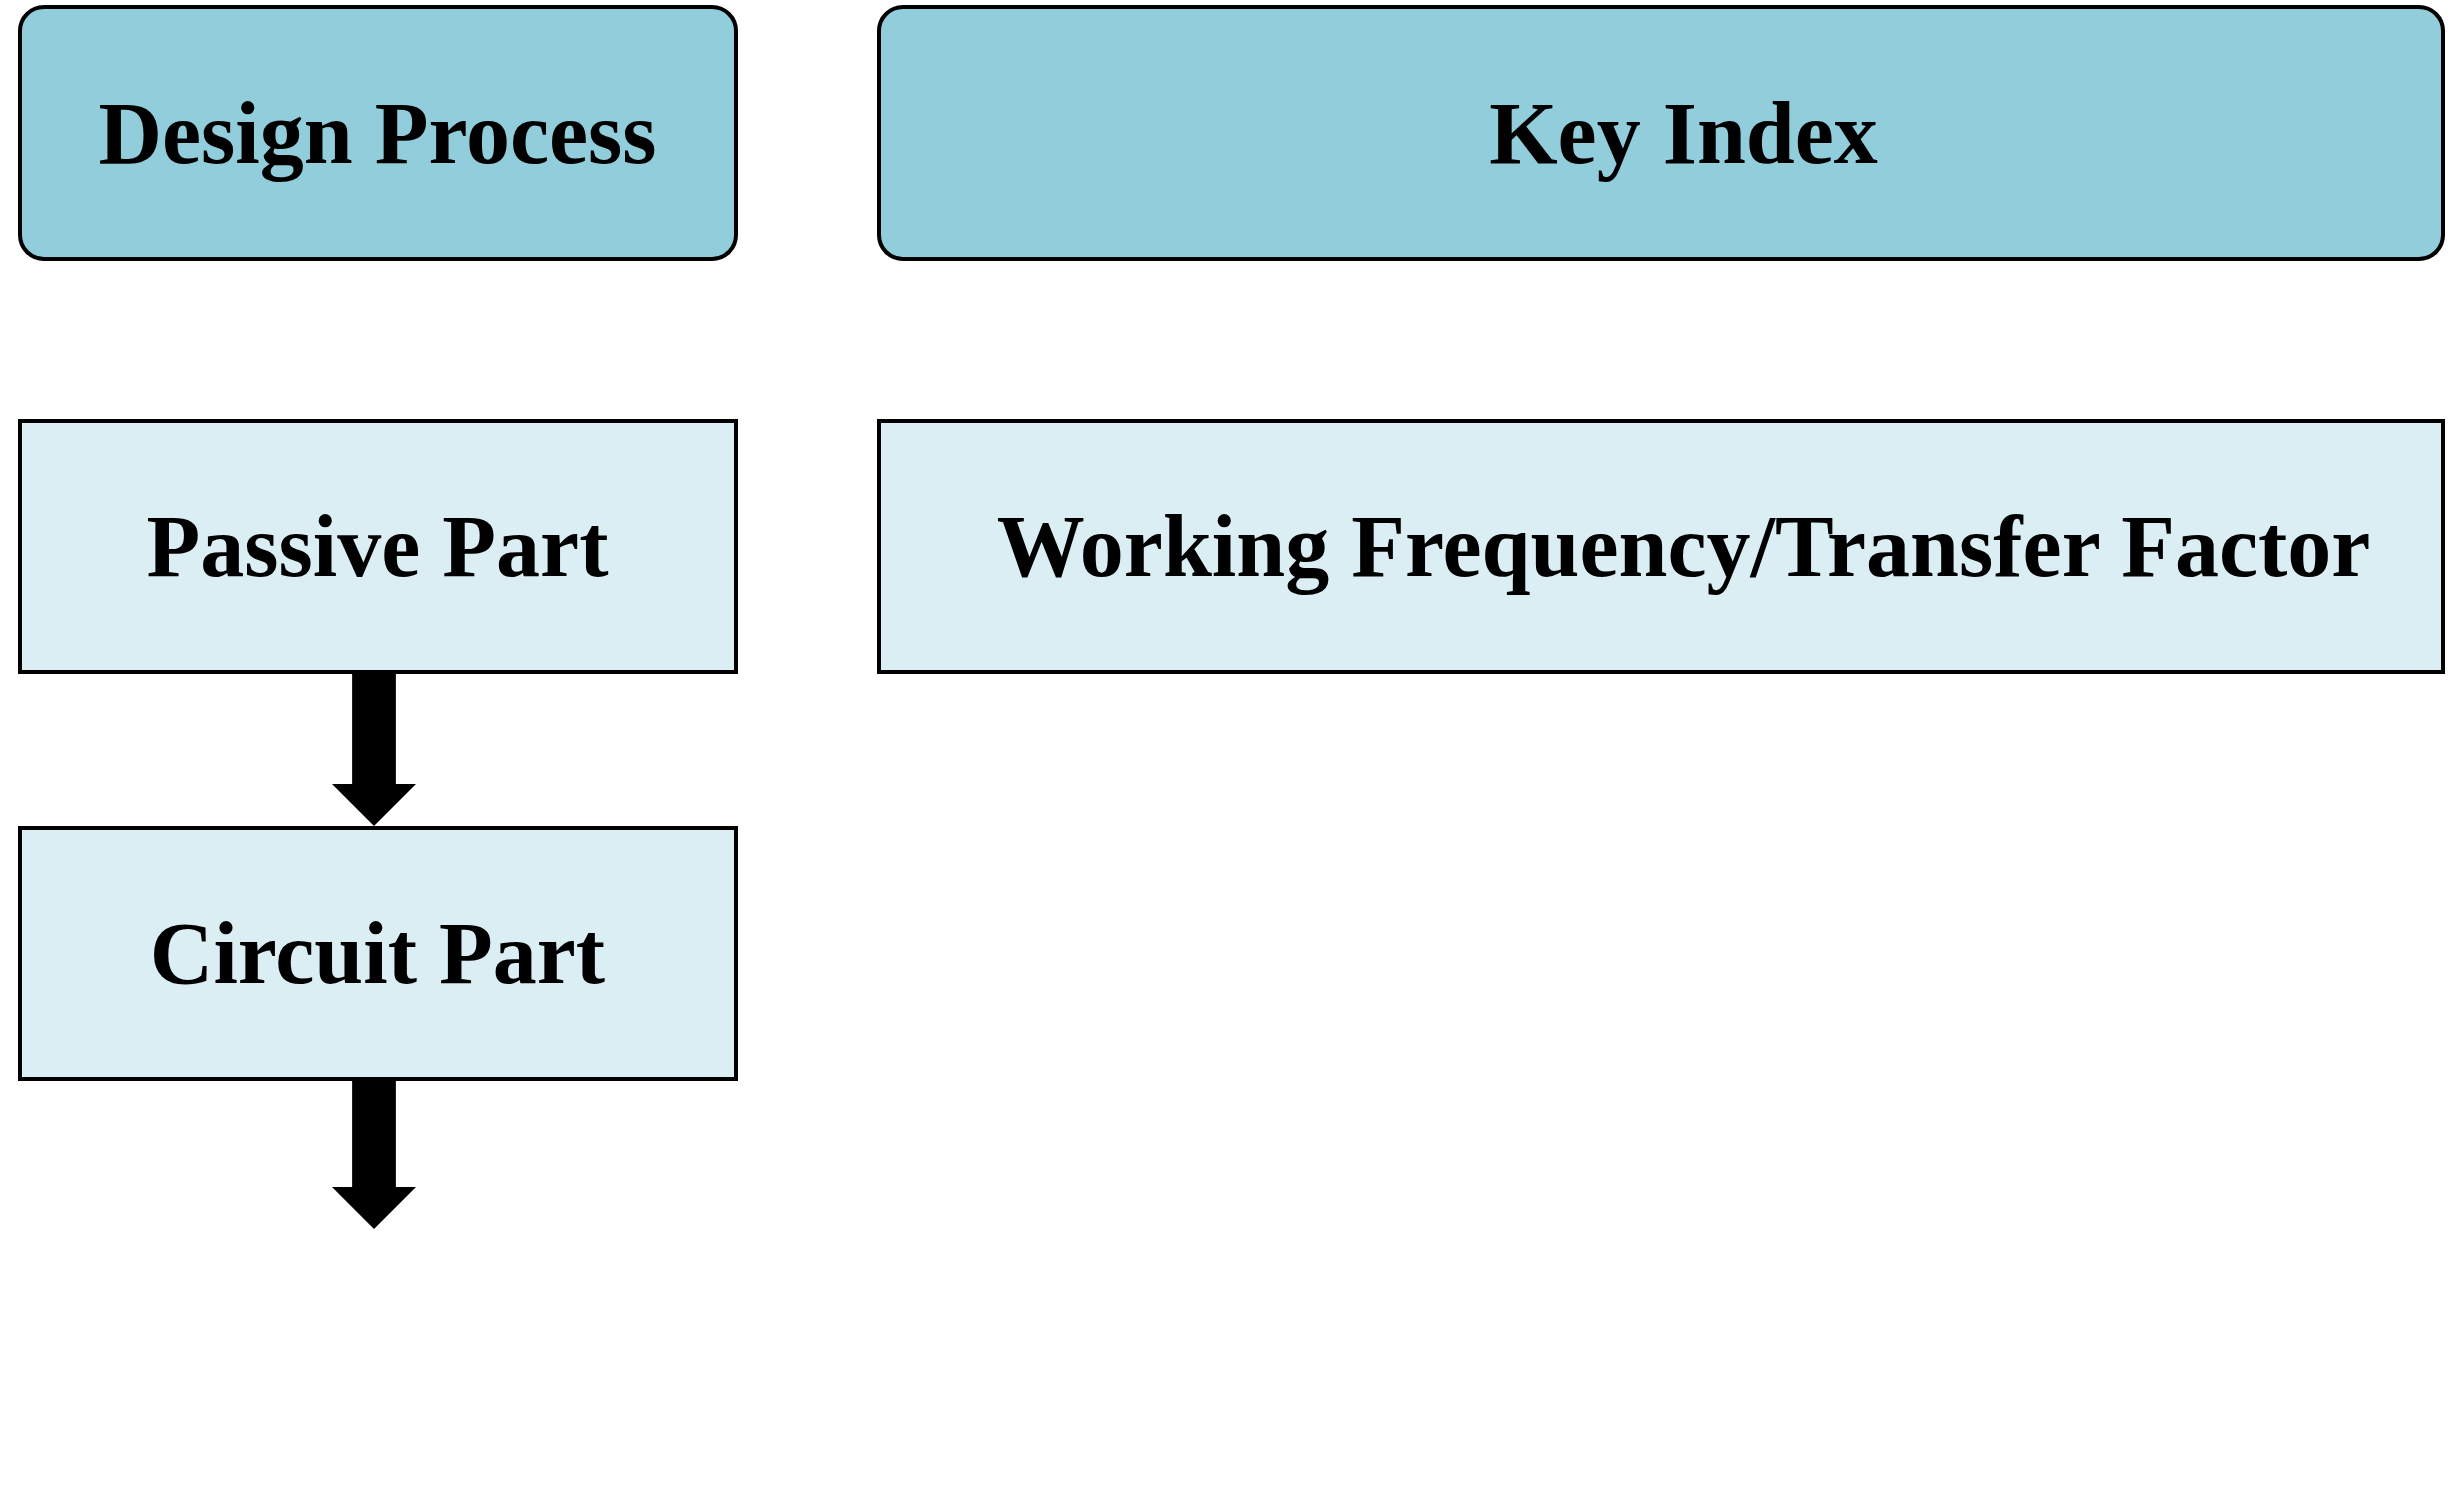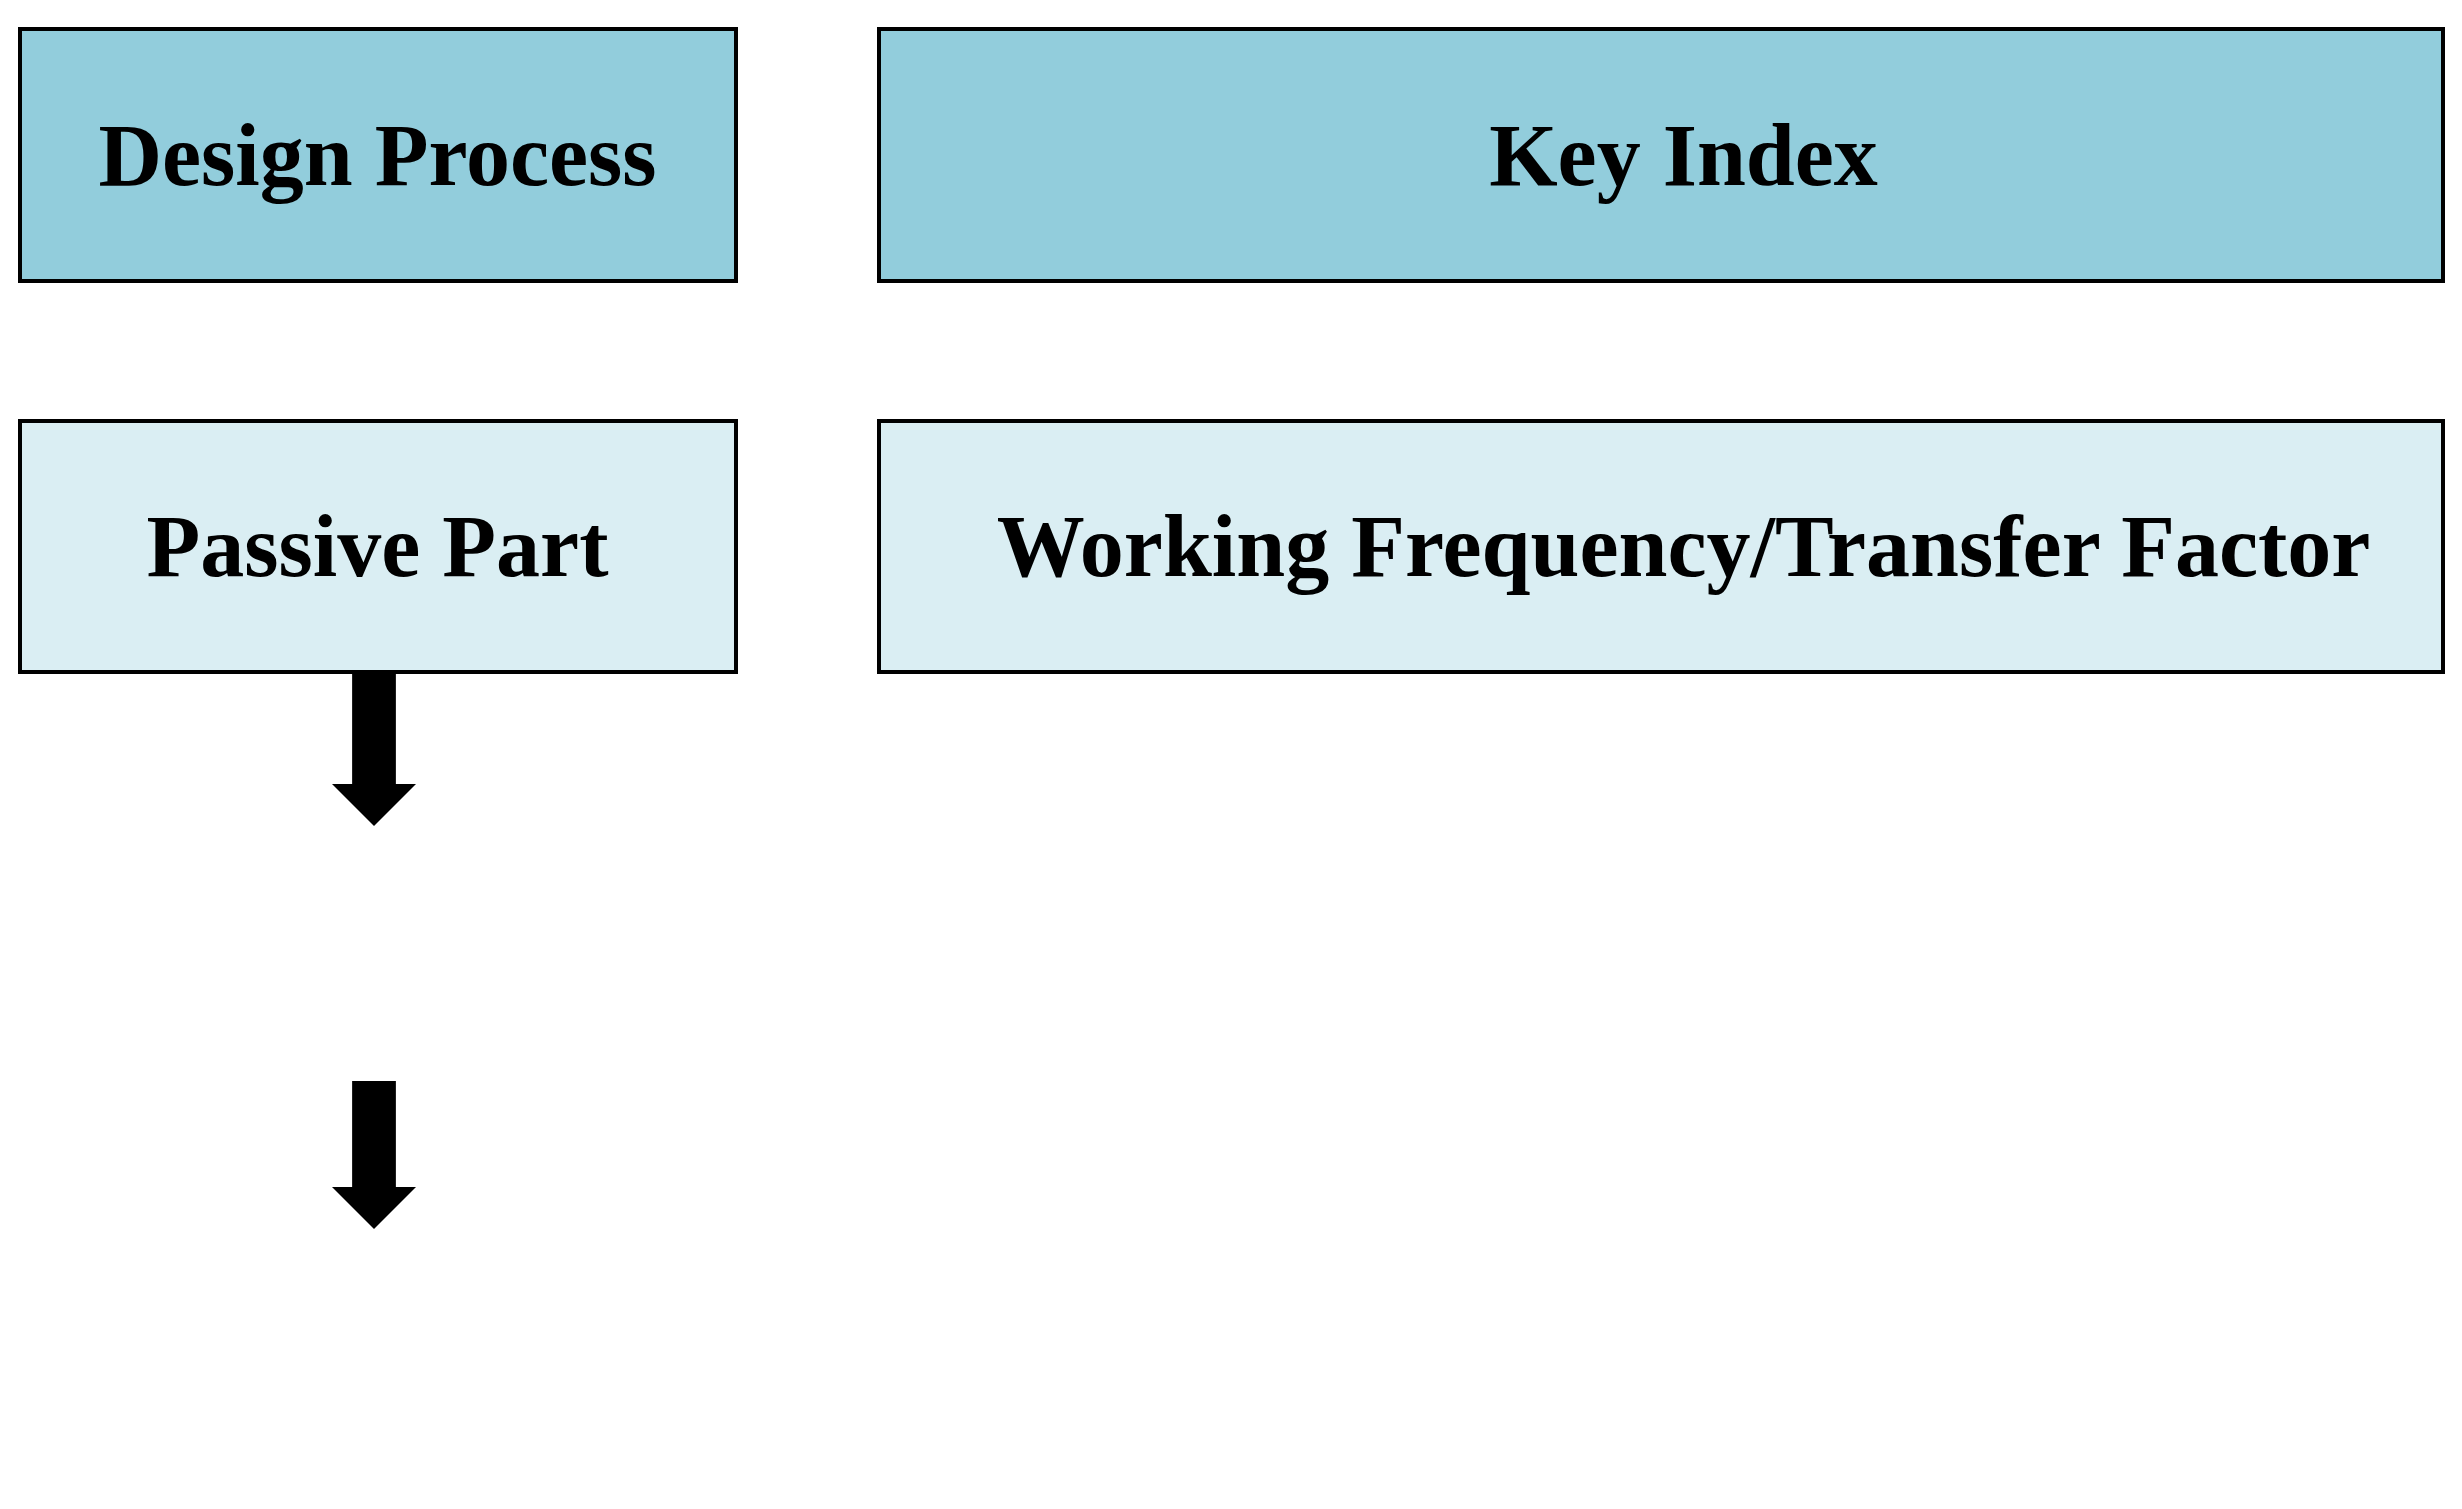--- a/index.html
+++ b/index.html
@@ -33,21 +33,21 @@
     line-height: 103px;
   }
   .box.header { background: var(--header-fill); }
   .box.row    { background: var(--row-fill); }
 
   
   .col-left  { left: 17.5px;   width: 720px; }
   
   .col-right { left: 877px; width: 1568px; padding-left: 45px; }
 
-  .r1 { top: 27px;   height: 256px; }
+  .r1 { top: 5px;   height: 256px; border-radius: 26px; }
   .r2 { top: 419px;  height: 255px; }
   .r3 { top: 826px;  height: 255px; }
   .r4 { top: 1229px; height: 255px; }
 
   .arrow {
     position: absolute;
     left: 332px;
     width: 84px;
     color: var(--arrow-color);
   }
@@ -73,20 +73,23 @@
   <div class="box row col-right r2">
     <span>Working Frequency/Transfer Factor</span>
   </div>
 
   <div class="arrow arrow-1">
     <svg viewBox="0 0 96 174" preserveAspectRatio="none" aria-hidden="true">
       <polygon points="23,0 73,0 73,126 96,126 48,174 0,126 23,126" fill="currentColor"></polygon>
     </svg>
   </div>
 
+  <div class="box row col-left r3">
+    <span>Circuit Part</span>
+  </div>
 
   <div class="arrow arrow-2">
     <svg viewBox="0 0 96 169" preserveAspectRatio="none" aria-hidden="true">
       <polygon points="23,0 73,0 73,121 96,121 48,169 0,121 23,121" fill="currentColor"></polygon>
     </svg>
   </div>
 
 
 </div>
 

